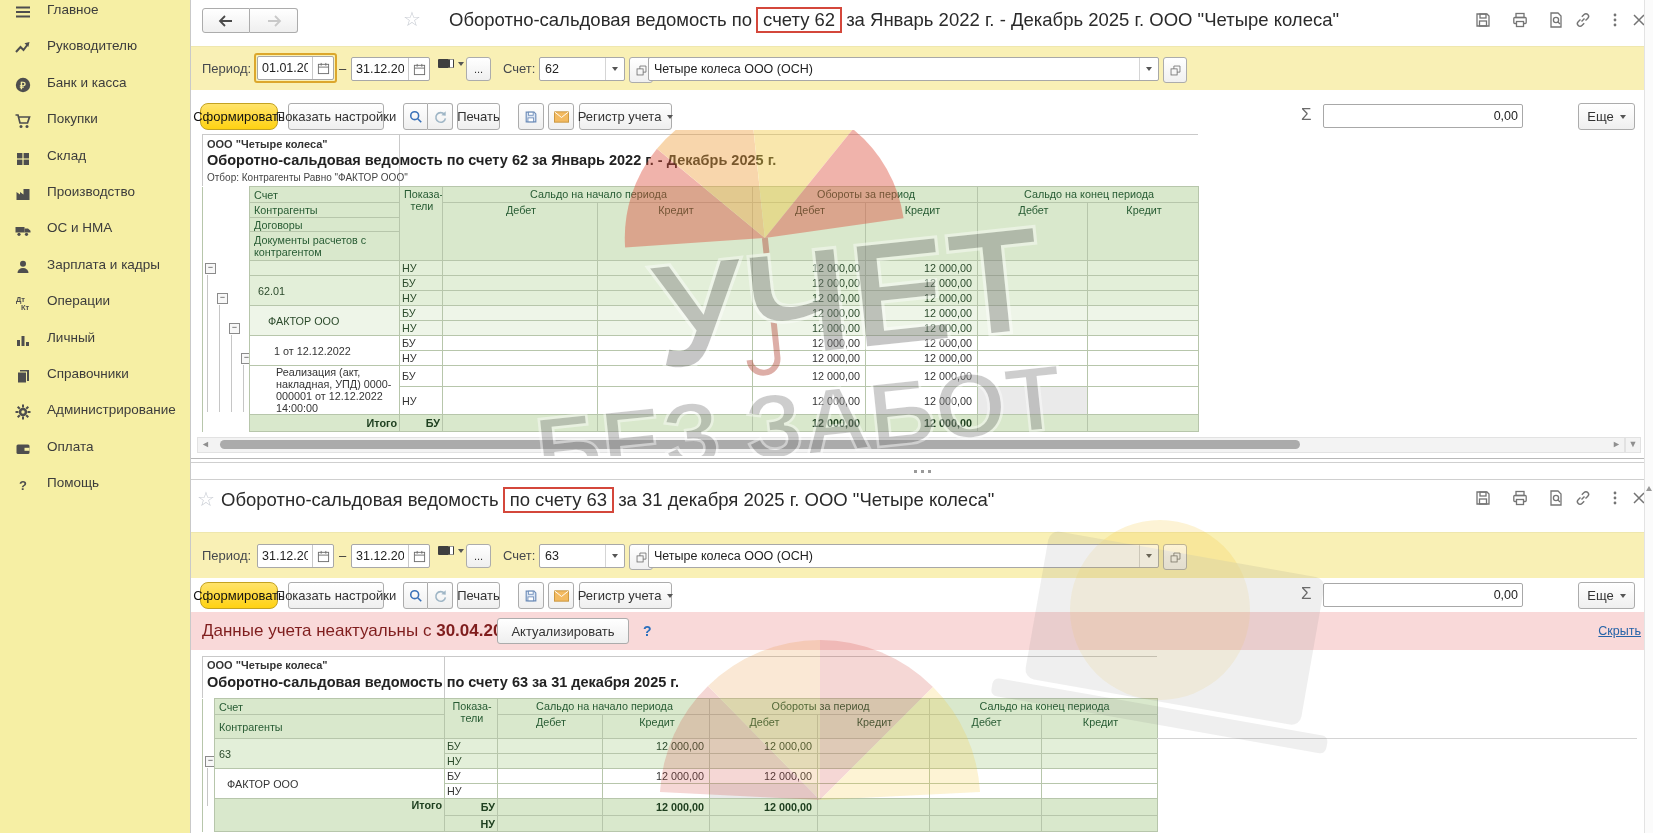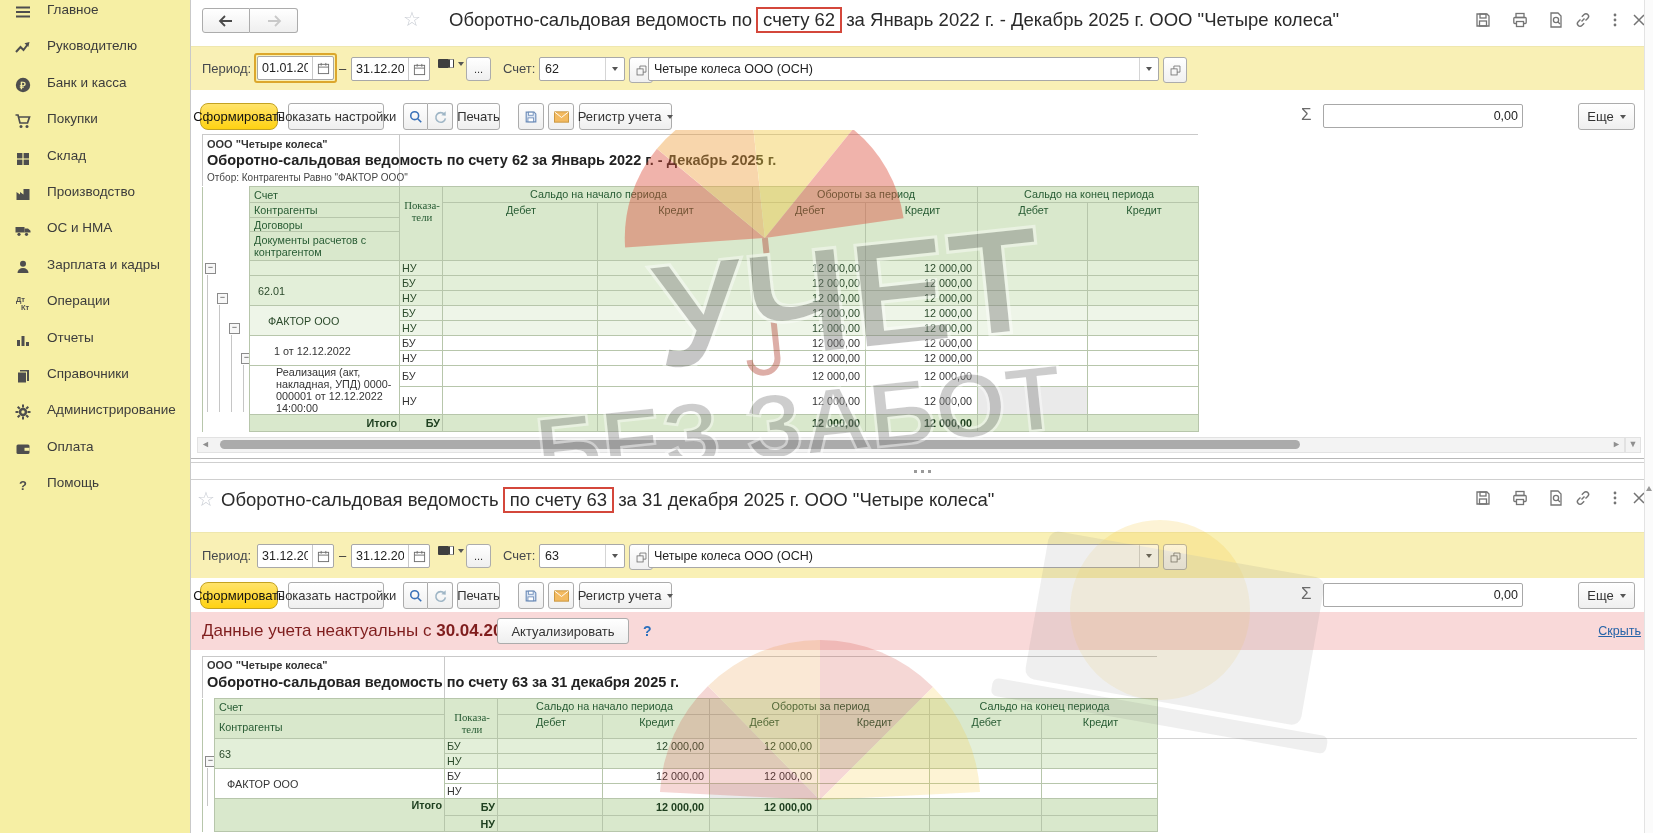--- a/index.html
+++ b/index.html
@@ -49,21 +49,21 @@
   .doc-title{position:absolute;font-size:14.5px;font-weight:bold;color:#222;white-space:nowrap;}
   .doc-filter{position:absolute;font-size:10px;color:#444;}
   .gline{position:absolute;background:#C9C9C9;}
   
   table.osv{position:absolute;border-collapse:collapse;table-layout:fixed;
             font-size:10.8px;line-height:12px;border-left:1px solid #B7C6AB;}
   table.osv td{border:1px solid #B7C6AB;padding:0 2px;overflow:hidden;vertical-align:middle;box-sizing:border-box;}
   table.osv td.gut{border:none;background:#fff;}
   table.osv td.hc{background:#D9E8CC;color:#275B33;text-align:left;padding-left:4px;}
   table.osv td.grp,table.osv td.dk{text-align:center;vertical-align:top;padding-top:1px;}
-  table.osv td.indh{text-align:center;vertical-align:top;padding-top:12px;font-family:Liberation Serif, serif;}
+  table.osv td.indh{text-align:center;vertical-align:top;padding-top:1px;}
   table.osv tr{height:15px;}
   .t1 tr.hr1{height:16px}.t1 tr.hr2{height:15px}.t1 tr.hr3{height:14px}.t1 tr.hr4{height:29px}
   .t2 tr.hr1{height:16px}.t2 tr.hr2{height:24px}
   table.osv tr.g1 td{background:#E3EFD9;color:#2B4A2B;}
   table.osv tr.g2 td{background:#EEF5E8;color:#2B4A2B;}
   table.osv tr.w td{background:#FFFFFF;color:#333;}
   table.osv tr.total td{background:#D9E8CC;color:#1F4020;}
   table.osv tr.bold td{font-weight:bold;text-align:right;}
   table.osv tr td.gut{background:#fff !important;}
   table.osv td.num{text-align:right;padding-right:5px;}
@@ -185,21 +185,21 @@
     <div class="side-item">
       <span class="sicon">
           <svg width="18" height="18" viewBox="0 0 18 18">
             <g fill="#4E4E4E">
               <rect x="3" y="9" width="3" height="6"></rect>
               <rect x="7.5" y="5" width="3" height="10"></rect>
               <rect x="12" y="11" width="3" height="4"></rect>
             </g>
           </svg>
         </span>
-      <span class="slabel">Отчеты</span>
+      <span class="slabel">Личный</span>
       </div>
     <div class="side-item">
       <span class="sicon">
           <svg width="18" height="18" viewBox="0 0 18 18">
             <rect x="6" y="3" width="9" height="11" fill="#4E4E4E"></rect>
             <rect x="3.5" y="5" width="9" height="11" fill="#4E4E4E" stroke="#F6EFA4" stroke-width="1"></rect>
           </svg>
         </span>
       <span class="slabel">Справочники</span>
       </div>

